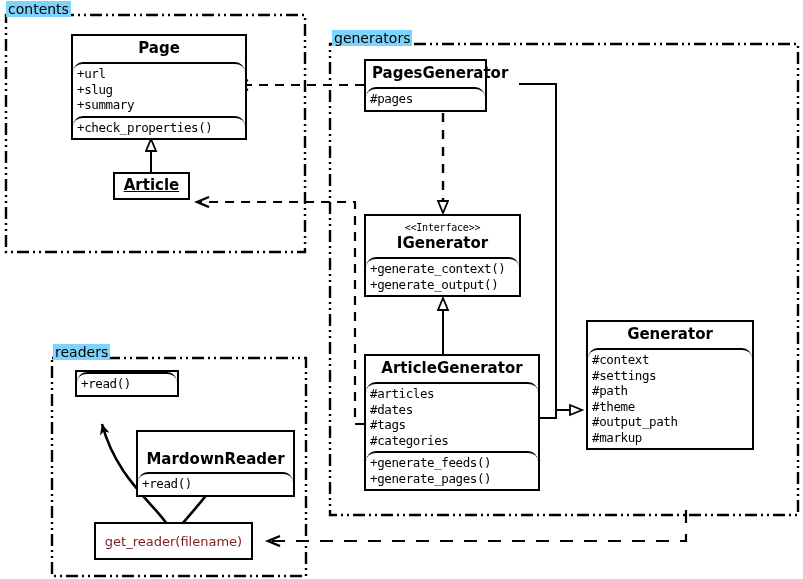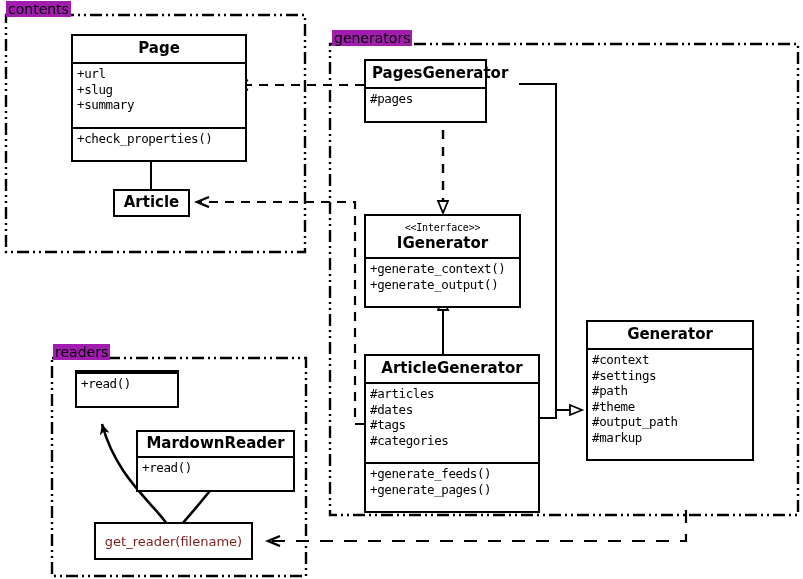--- a/index.html
+++ b/index.html
@@ -23,21 +23,21 @@
     height: 579px;
     pointer-events: none;
   }
 
   
   .pkg-label {
     position: absolute;
     font-family: "DejaVu Sans", sans-serif;
     font-size: 14px;
     color: #000000;
-    background: #a21caf;
+    background: #7dd3fc;
     padding: 0 2px;
     white-space: nowrap;
     line-height: 16px;
   }
 
   
   .umlbox {
     position: absolute;
     box-sizing: border-box;
     border: 2px solid #000000;
@@ -61,21 +61,22 @@
     font-family: "DejaVu Sans Mono", monospace;
     font-size: 10px;
     line-height: 15px;
     letter-spacing: -0.2px;
   }
   .uml-sep {
     border-top: 2px solid #000000;
   }
   .uml-compartment {
     box-sizing: border-box;
-    padding: 2px 3px 14px 4px;
+    padding: 2px 3px 3px 4px;
+    border-radius: 10px;
   }
   .uml-row {
     font-family: "DejaVu Sans Mono", monospace;
     font-size: 12.5px;
     line-height: 15.5px;
     color: #000000;
     white-space: nowrap;
     letter-spacing: -0.4px;
   }
   .plain-box {
@@ -149,21 +150,21 @@
     <div class="uml-compartment uml-sep">
       <div class="uml-row">+url</div>
       <div class="uml-row">+slug</div>
       <div class="uml-row">+summary</div>
     </div>
     <div class="uml-compartment uml-sep">
       <div class="uml-row">+check_properties()</div>
     </div>
   </div>
 
-  <div class="umlbox" style="left:113px; top:189px; width:77px;">
+  <div class="umlbox" style="left:113px; top:172px; width:77px;text-decoration:underline;">
     <div class="uml-name" style="padding:3px 6px 4px 6px;">Article</div>
   </div>
 
   <div class="umlbox" style="left:364px; top:59px; width:123px;">
     <div class="uml-name">PagesGenerator</div>
     <div class="uml-compartment uml-sep">
       <div class="uml-row">#pages</div>
     </div>
   </div>
 
@@ -204,21 +205,21 @@
     </div>
   </div>
 
   <div class="umlbox" style="left:75px; top:370px; width:104px;">
     <div class="uml-compartment uml-sep">
       <div class="uml-row">+read()</div>
     </div>
   </div>
 
   <div class="umlbox" style="left:136px; top:430px; width:159px;">
-    <div class="uml-name" style="padding:3px 6px 4px 6px;">MardownReader</div>
+    <div class="uml-name" style="padding:19px 6px 4px 6px;">MardownReader</div>
     <div class="uml-compartment uml-sep">
       <div class="uml-row">+read()</div>
     </div>
   </div>
 
   <div class="plain-box" style="left:94px; top:522px; width:159px; height:38px;">
     <span>get_reader(filename)</span>
   </div>
 
 </div>

